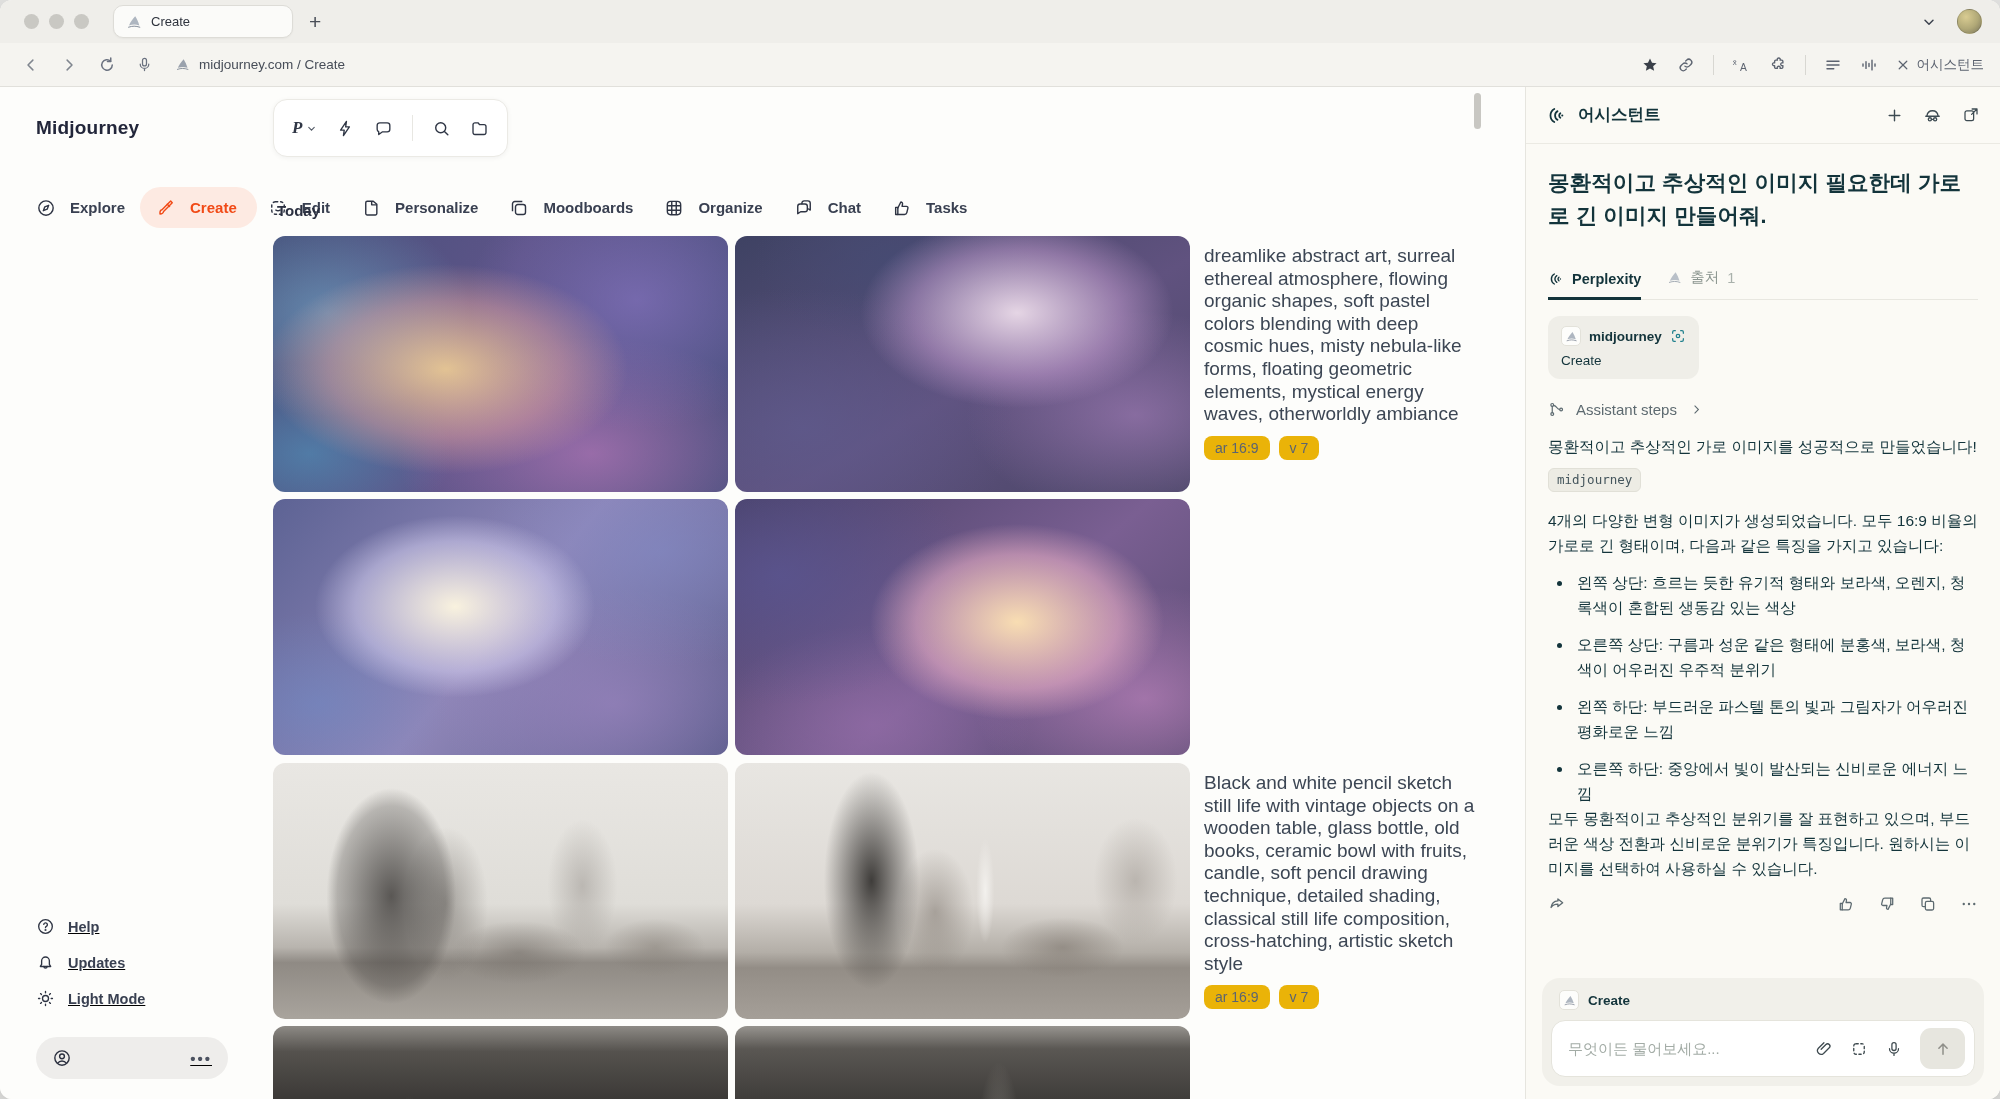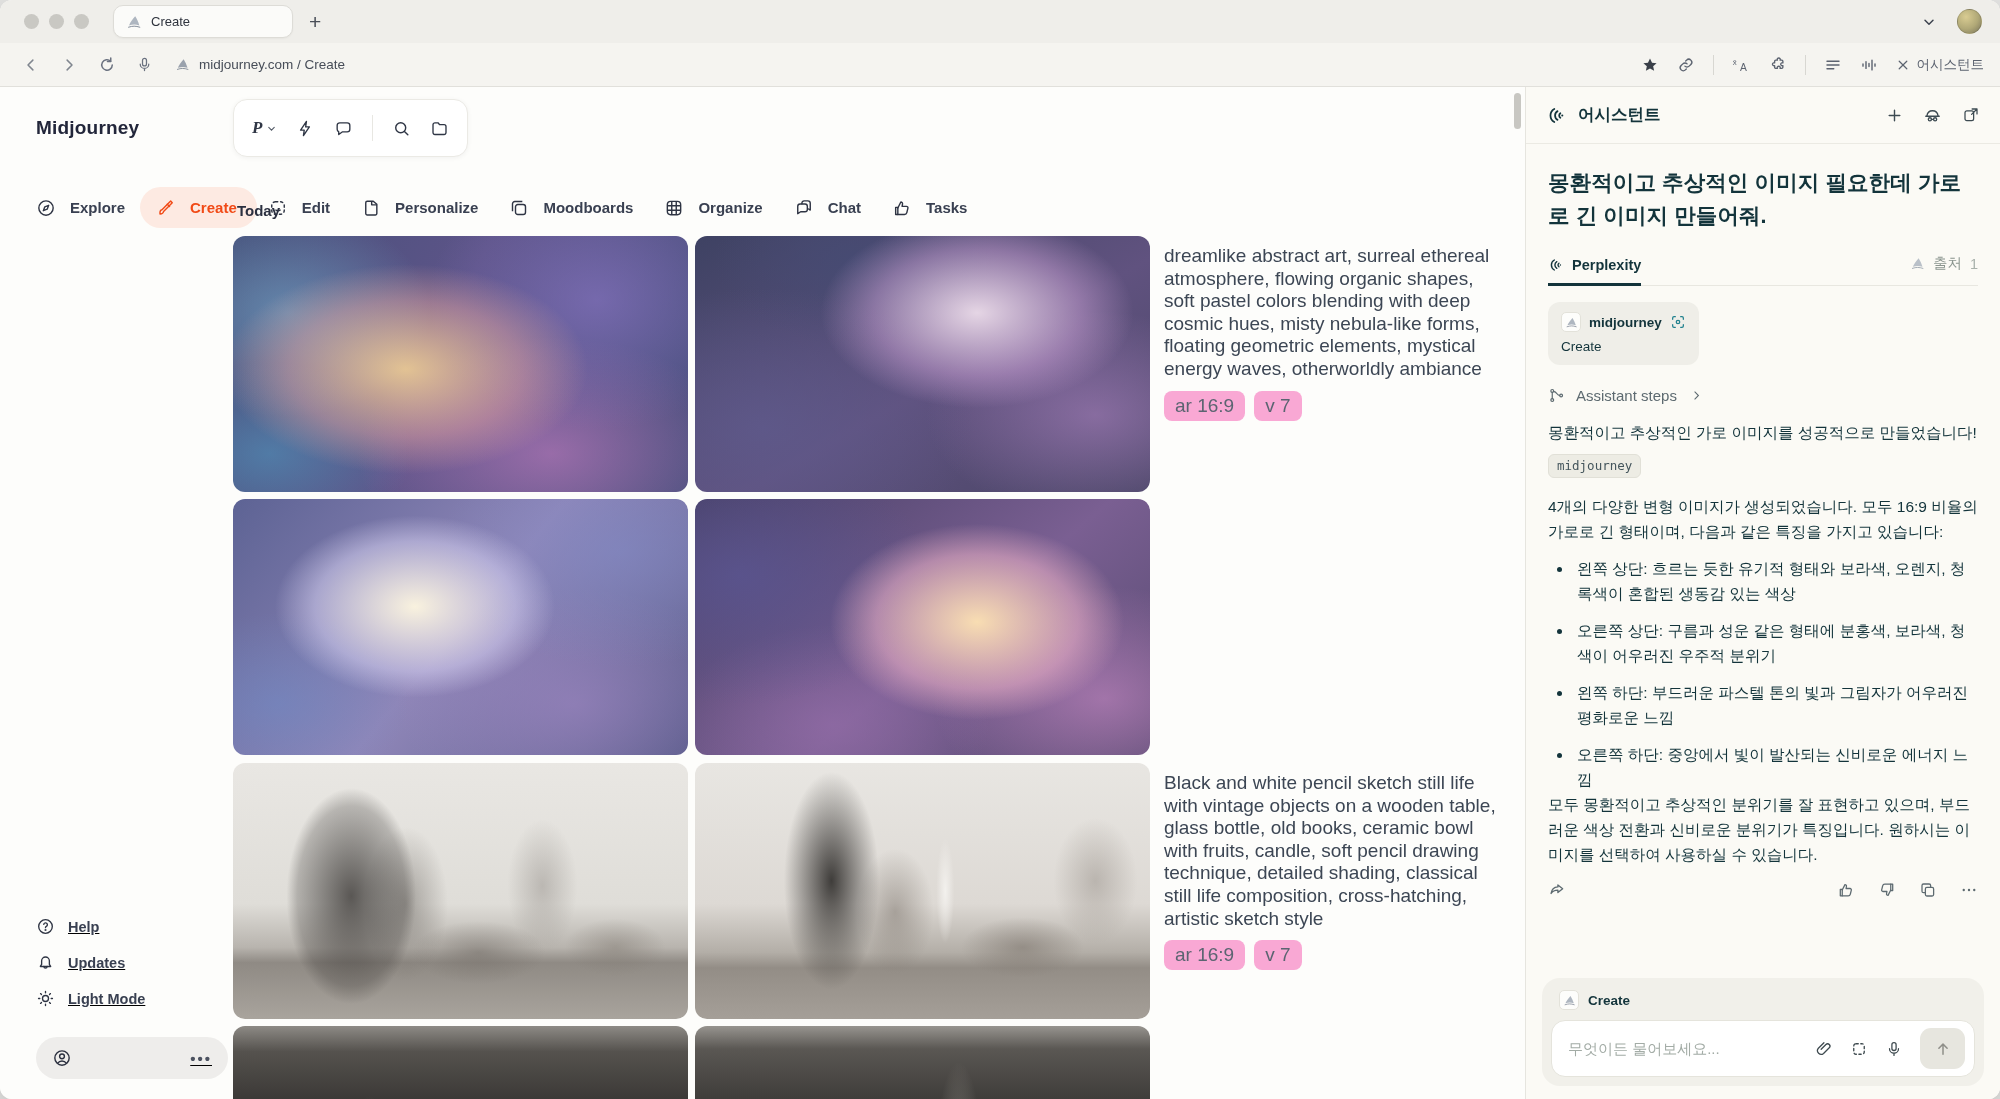--- a/index.html
+++ b/index.html
@@ -21,21 +21,21 @@
   .toolbar .nav-icons { display:flex; align-items:center; gap:20px; margin-left:6px; }
   .urlbox { display:flex; align-items:center; gap:9px; margin-left:22px; font-size:13.5px; color:#474d58; }
   .toolbar .right { margin-left:auto; display:flex; align-items:center; gap:18px; color:#5c6370; }
   .tool-divider { width:1px; height:20px; background:#d8d7d2; }
   .assist-toggle { display:flex; align-items:center; gap:7px; font-size:13.5px; color:#5c6370; }
 
   .ic { display:inline-flex; }
   .ic svg { display:block; }
 
   
-  .app { display:flex; height:1012px; background:#fdfdfb; }
+  .app { display:flex; height:1012px; background:#fdfdfb;gap:40px; }
 
   
   .sidebar { width:227px; flex:none; padding:30px 0 20px 36px; display:flex; flex-direction:column; }
   .brand { font-size:19px; font-weight:700; letter-spacing:.2px; color:#22263a; }
   .snav { margin-top:48px; display:flex; flex-direction:row; gap:11px; }
   .nav-item { display:flex; align-items:center; gap:14px; height:41px; font-size:15px; font-weight:600; color:#394051; cursor:default; width:max-content; padding:0 20px 0 16px; margin-left:-16px; border-radius:999px; }
   .nav-item .nicon { color:#2e3443; }
   .nav-item.active { background:#fdeae2; color:#f14a16; }
   .nav-item.active .nicon { color:#f14a16; }
   .sfooter { margin-top:auto; display:flex; flex-direction:column; gap:9px;text-decoration:underline; }
@@ -56,21 +56,21 @@
   .ctl-divider { width:1px; height:26px; background:#e8e7e2; }
 
   .today { margin-top:45px; margin-left:4px; font-size:15px; font-weight:600; color:#2b3040; }
   .gen { margin-top:17px; display:flex; }
   .gen + .gen { margin-top:8px; }
   .tiles { width:917px; flex:none; display:grid; grid-template-columns:455px 455px; gap:7px; }
   .tile { height:256px; border-radius:12px; }
   .gentext { width:334px; margin-left:14px; padding-top:9px; }
   .gentext p { font-size:19px; line-height:22.6px; color:#3c4654; }
   .badges { margin-top:10px; display:flex; gap:9px; }
-  .badge { background:#f9a8d4; border-radius:8px; padding:4px 11px; font-size:19px; color:#5b6471; }
+  .badge { background:#eab308; border-radius:8px; padding:4px 11px; font-size:14px; color:#5b6471; }
 
   
   .t-a1 { background:
     radial-gradient(ellipse 260px 150px at 38% 52%, rgba(250,214,150,.85), rgba(236,170,160,.45) 45%, transparent 70%),
     radial-gradient(ellipse 220px 160px at 12% 30%, rgba(120,180,210,.55), transparent 65%),
     radial-gradient(ellipse 260px 200px at 80% 25%, rgba(140,120,200,.6), transparent 65%),
     radial-gradient(ellipse 300px 180px at 70% 85%, rgba(210,130,200,.55), transparent 65%),
     radial-gradient(ellipse 220px 140px at 8% 85%, rgba(80,150,190,.6), transparent 65%),
     linear-gradient(115deg,#46507a 0%,#5d5488 45%,#474f7c 100%); }
   .t-a2 { background:
@@ -118,21 +118,21 @@
 
   .scroll-thumb { position:absolute; top:6px; right:4px; width:7px; height:36px; border-radius:4px; background:#c8c7c2; }
 
   
   .panel { width:475px; flex:none; background:#fbfaf5; border-left:1px solid #e6e5df; display:flex; flex-direction:column; }
   .panel-header { height:57px; flex:none; display:flex; align-items:center; gap:11px; padding:0 20px; border-bottom:1px solid #ebeae3; }
   .panel-title { font-size:16.5px; font-weight:700; color:#13343b; }
   .panel-actions { margin-left:auto; display:flex; align-items:center; gap:20px; color:#3d4b52; }
   .panel-body { flex:1; overflow:hidden; padding:18px 22px 0; color:#13343b; }
   .query { margin-top:5px; font-size:21.5px; line-height:33px; font-weight:700; color:#13343b; letter-spacing:.1px; }
-  .ptabs { display:flex; align-items:flex-end; gap:26px; margin-top:21px; border-bottom:1px solid #e8e7e0;justify-content:space-between; }
+  .ptabs { display:flex; align-items:flex-end; gap:26px; margin-top:35px; border-bottom:1px solid #e8e7e0; }
   .ptab { display:flex; align-items:center; gap:8px; padding-bottom:10px; font-size:14.5px; font-weight:700; color:#13343b; border-bottom:3px solid transparent; margin-bottom:-1px; }
   .ptab.inactive { color:#8b958f; font-weight:500; }
   .ptab.active { border-bottom-color:#13343b; }
   .ptab .count { color:#a9b1ab; }
   .srccard { margin-top:16px; width:max-content; background:#efeee8; border-radius:12px; padding:10px 13px 11px; }
   .srccard .row1 { display:flex; align-items:center; gap:8px; font-size:13.5px; font-weight:600; color:#13343b; }
   .mini-badge { width:20px; height:20px; border-radius:5px; background:#fdfdfb; display:grid; place-items:center; border:1px solid #e3e2da; }
   .teal { color:#20808d; }
   .srccard .row2 { margin-top:7px; font-size:13.5px; color:#13343b; }
   .steps { margin-top:22px; display:flex; align-items:center; gap:11px; color:#5d6a70; font-size:15px; }

